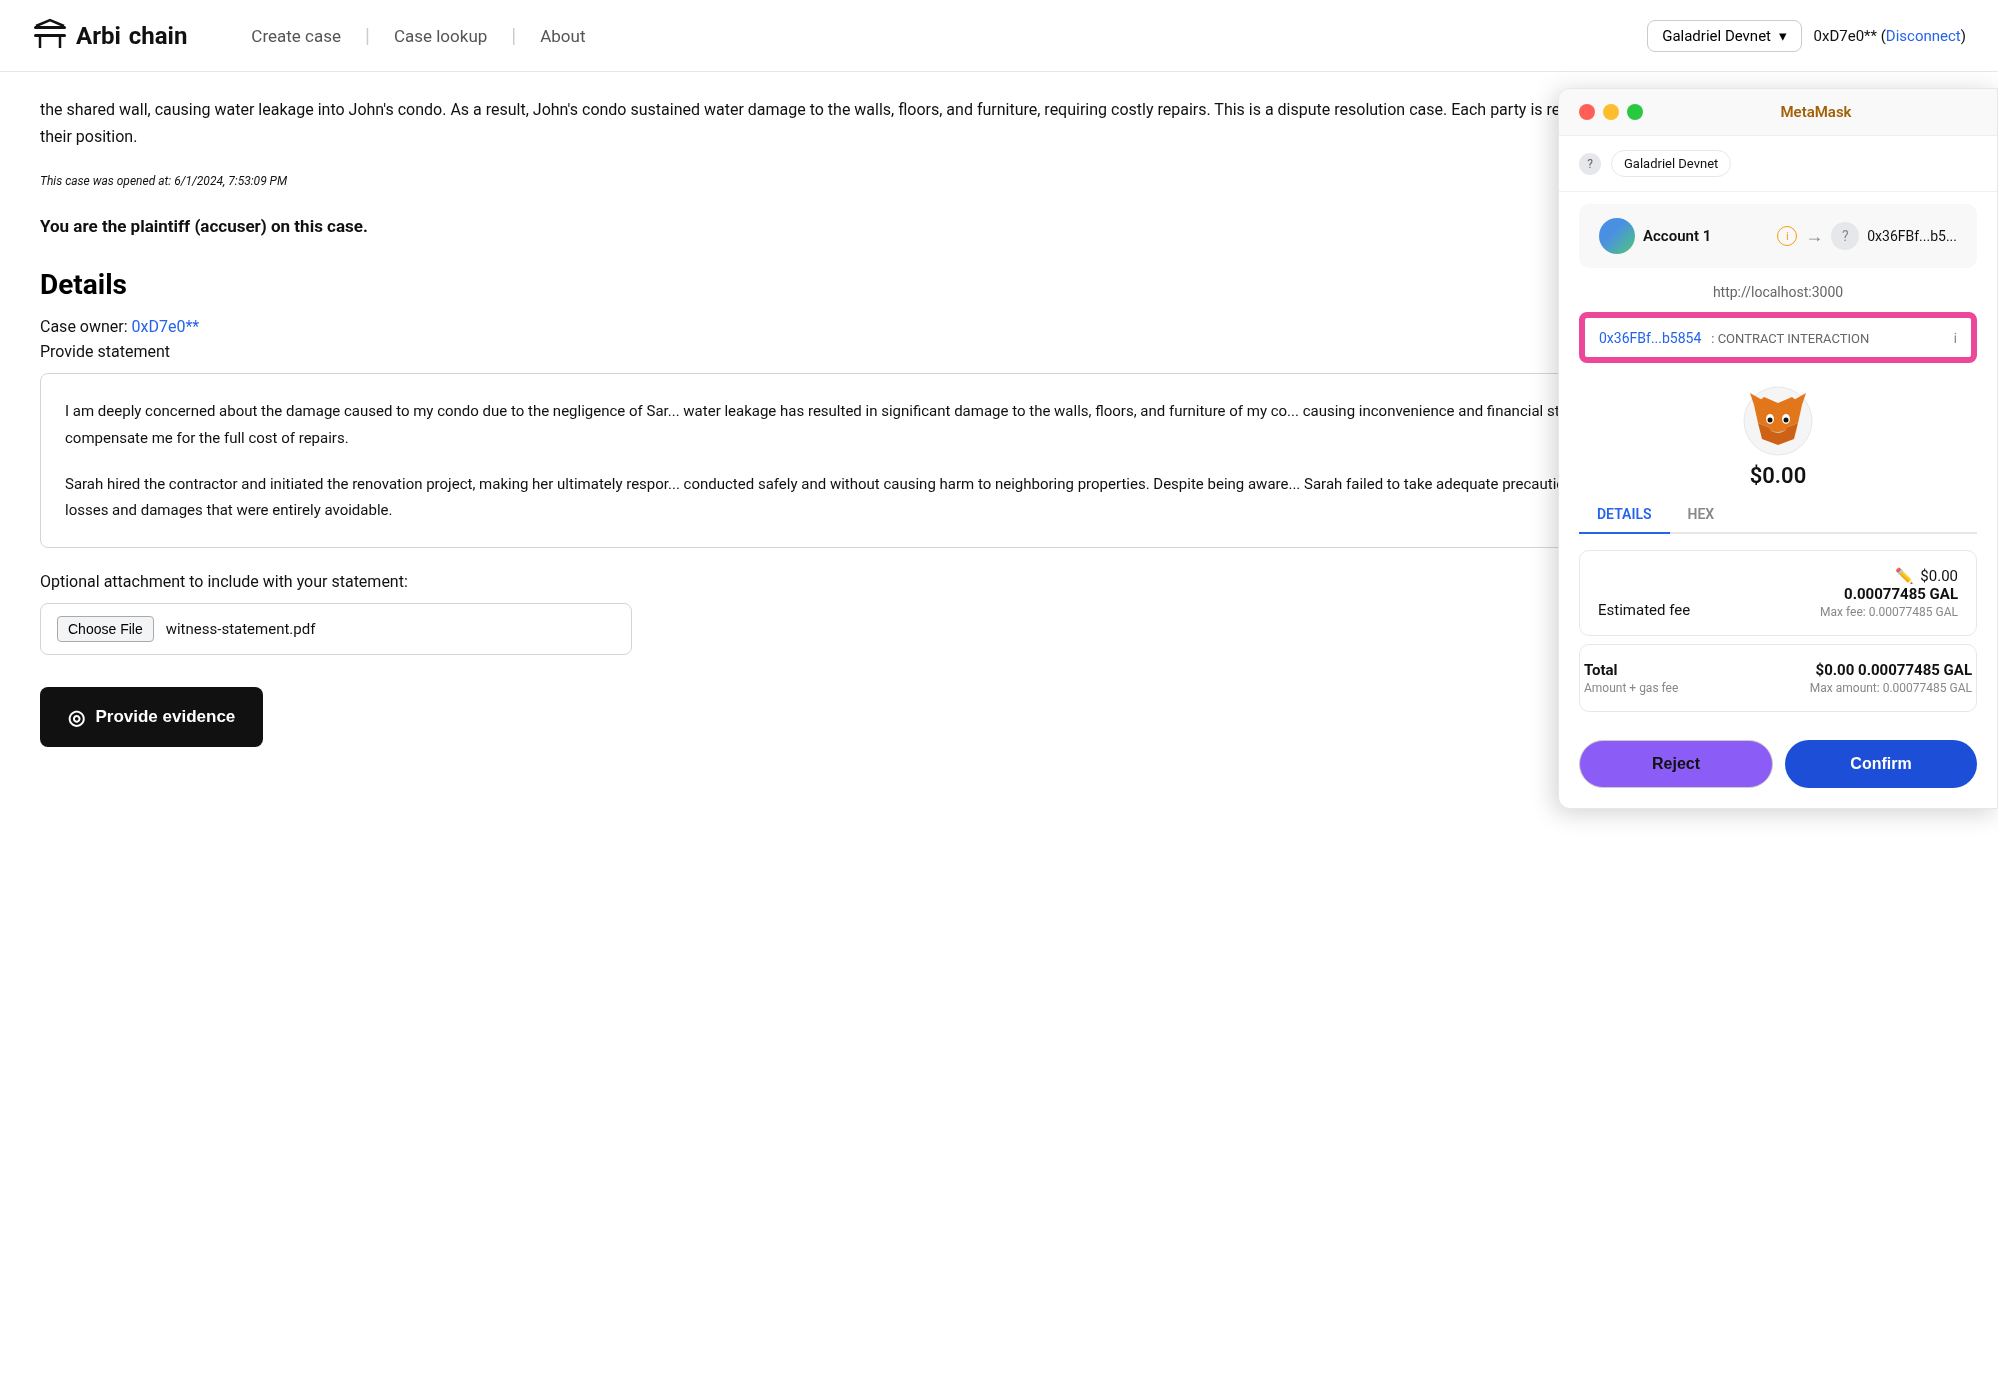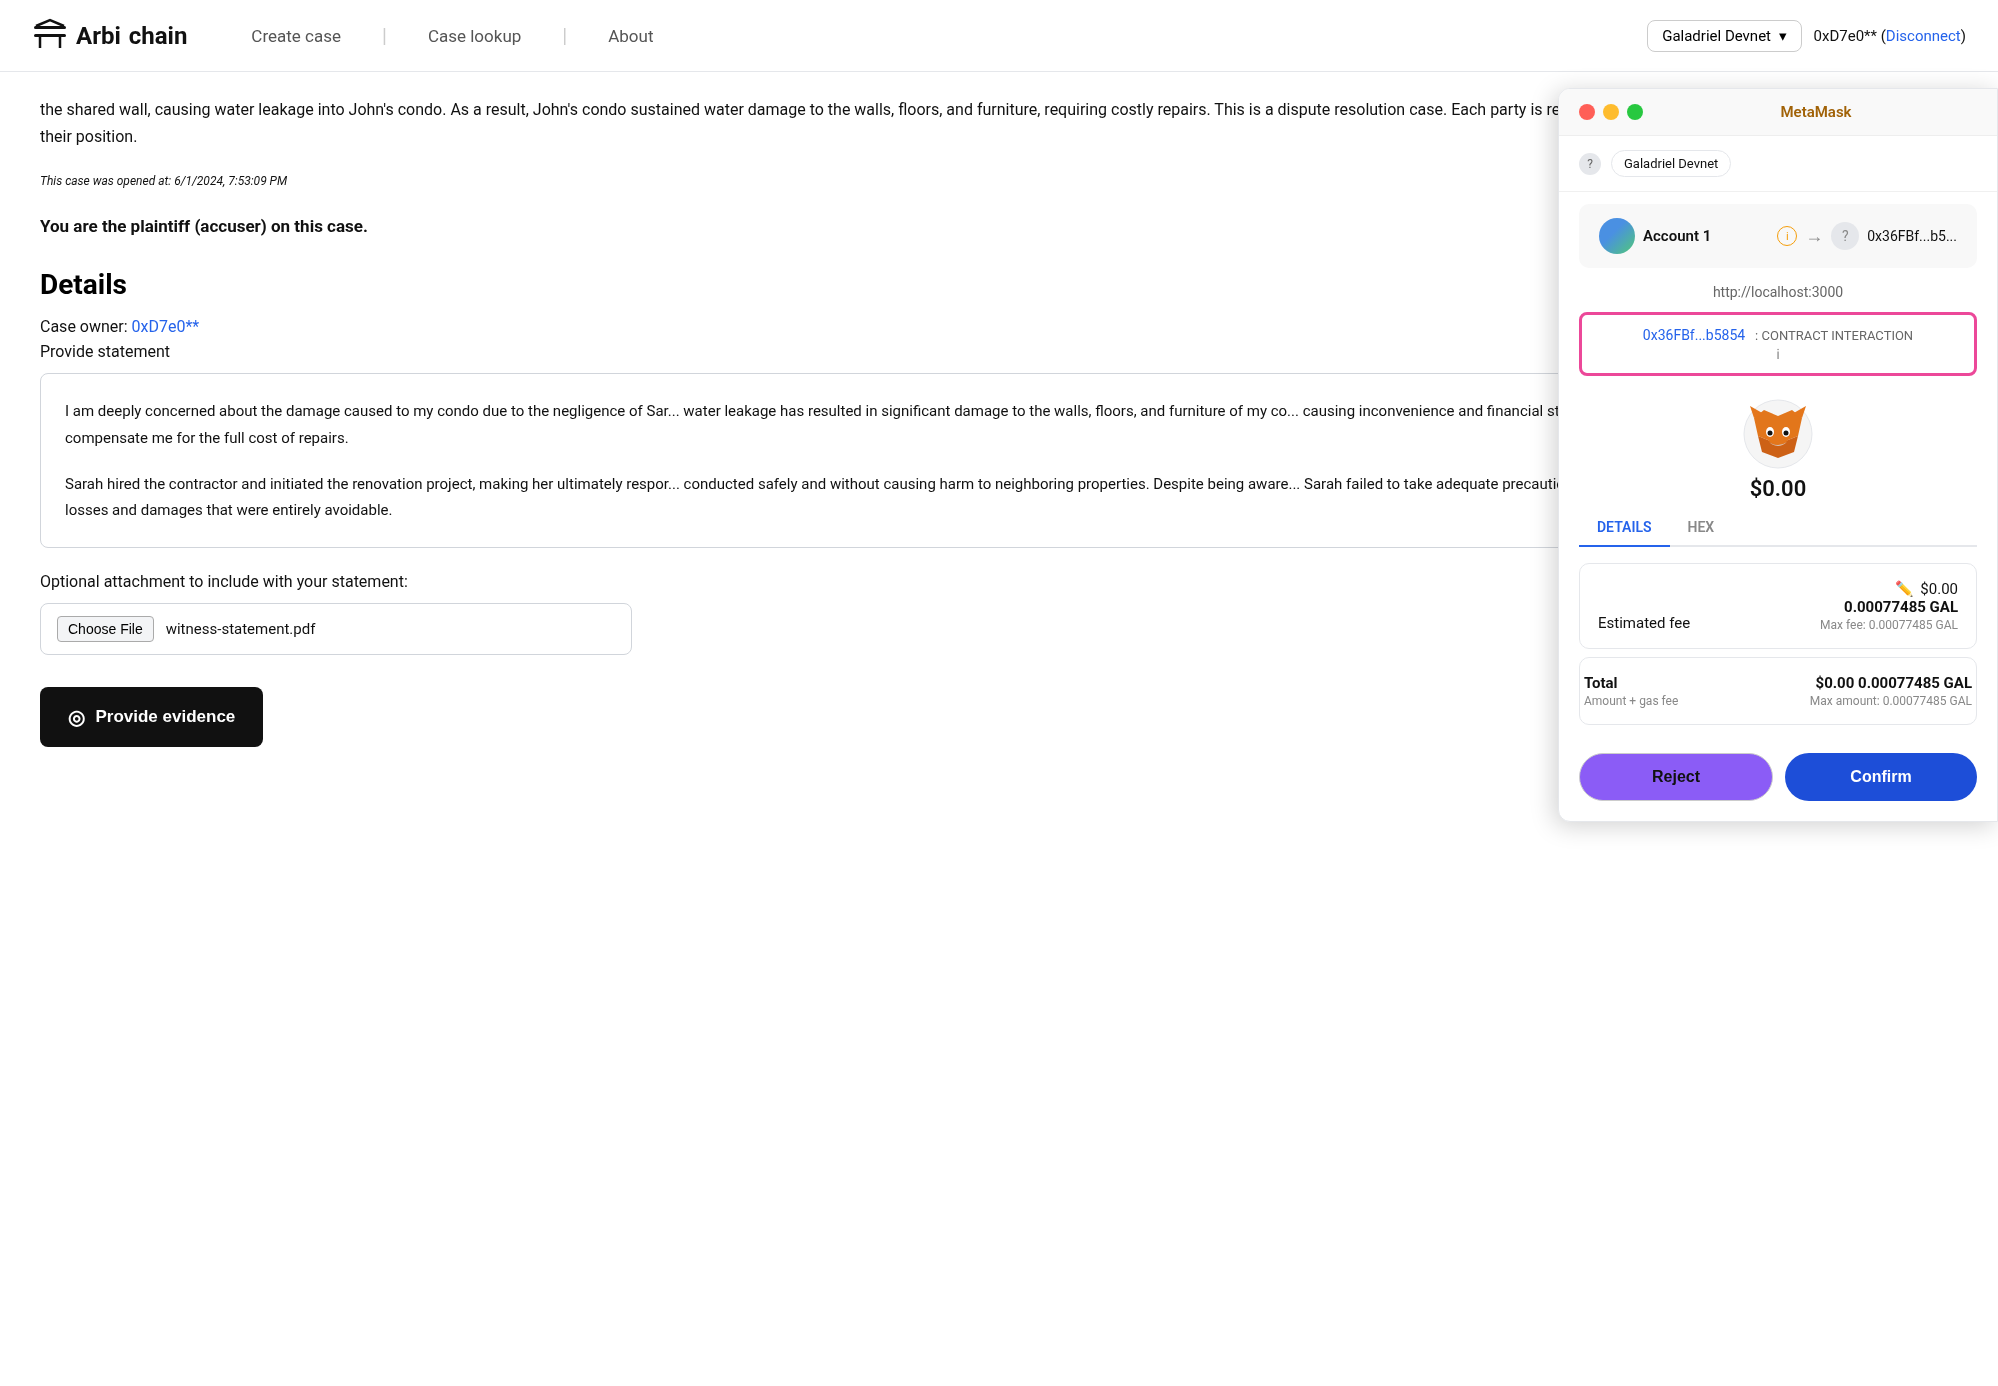--- a/index.html
+++ b/index.html
@@ -7,21 +7,21 @@
 
     
     .navbar {
       display: flex; align-items: center; padding: 0 32px; height: 72px;
       border-bottom: 1px solid #e5e7eb; background: #fff;
     }
     .logo { display: flex; align-items: center; gap: 8px; font-size: 24px; font-weight: 700; color: #111; margin-right: 40px; }
     .logo-icon { width: 36px; height: 36px; }
     .logo span.arbi { color: #111; }
     .logo span.chain { color: #111; }
-    .nav-links { display: flex; align-items: center; gap: 17px; }
+    .nav-links { display: flex; align-items: center; gap: 0; }
     .nav-link { font-size: 17px; color: #555; text-decoration: none; padding: 0 24px; cursor: pointer; }
     .nav-sep { color: #ccc; font-size: 20px; }
     .nav-right { margin-left: auto; display: flex; align-items: center; gap: 12px; }
     .wallet-select {
       display: flex; align-items: center; border: 1px solid #ccc; border-radius: 8px;
       padding: 6px 14px; font-size: 15px; cursor: pointer; gap: 8px; background: #fff;
     }
     .wallet-address { font-size: 15px; color: #111; }
     .wallet-address a { color: #2563eb; text-decoration: none; }
 
@@ -90,21 +90,21 @@
     .mm-avatar { width: 36px; height: 36px; border-radius: 50%; background: linear-gradient(135deg, #4a90e2 40%, #50c878 100%); }
     .mm-acct-name { font-size: 15px; font-weight: 600; color: #111; flex: 1; }
     .mm-acct-info { width: 20px; height: 20px; border-radius: 50%; border: 1.5px solid #f59e0b; display: flex; align-items: center; justify-content: center; font-size: 11px; color: #f59e0b; }
     .mm-arrow { font-size: 18px; color: #888; }
     .mm-acct2 { display: flex; align-items: center; gap: 8px; }
     .mm-help2 { width: 28px; height: 28px; border-radius: 50%; background: #e5e7eb; display: flex; align-items: center; justify-content: center; font-size: 14px; color: #888; }
     .mm-acct2-addr { font-size: 14px; color: #111; }
     .mm-url { font-size: 14px; color: #666; padding: 8px 20px 4px 20px; text-align: center; }
     .mm-contract-row {
       display: flex; align-items: center; justify-content: space-between;
-      margin: 8px 20px 12px 20px; border: 3px solid #ec4899; border-radius: 8px; padding: 10px 14px; flex-direction: column;
+      margin: 8px 20px 12px 20px; border: 6px solid #ec4899; border-radius: 8px; padding: 10px 14px;
     }
     .mm-contract-addr { font-size: 14px; color: #2563eb; }
     .mm-contract-label { font-size: 13px; color: #666; margin-left: 6px; }
     .mm-info-icon { font-size: 14px; color: #888; cursor: pointer; }
     .mm-logo-area { display: flex; flex-direction: column; align-items: center; padding: 10px 20px 8px 20px; }
     .mm-amount { font-size: 22px; font-weight: 600; color: #111; margin-top: 6px; }
     .mm-tabs { display: flex; border-bottom: 2px solid #e5e7eb; margin: 0 20px; }
     .mm-tab {
       font-size: 14px; font-weight: 600; padding: 10px 18px; cursor: pointer;
       color: #888; border-bottom: 2px solid transparent; margin-bottom: -2px;

